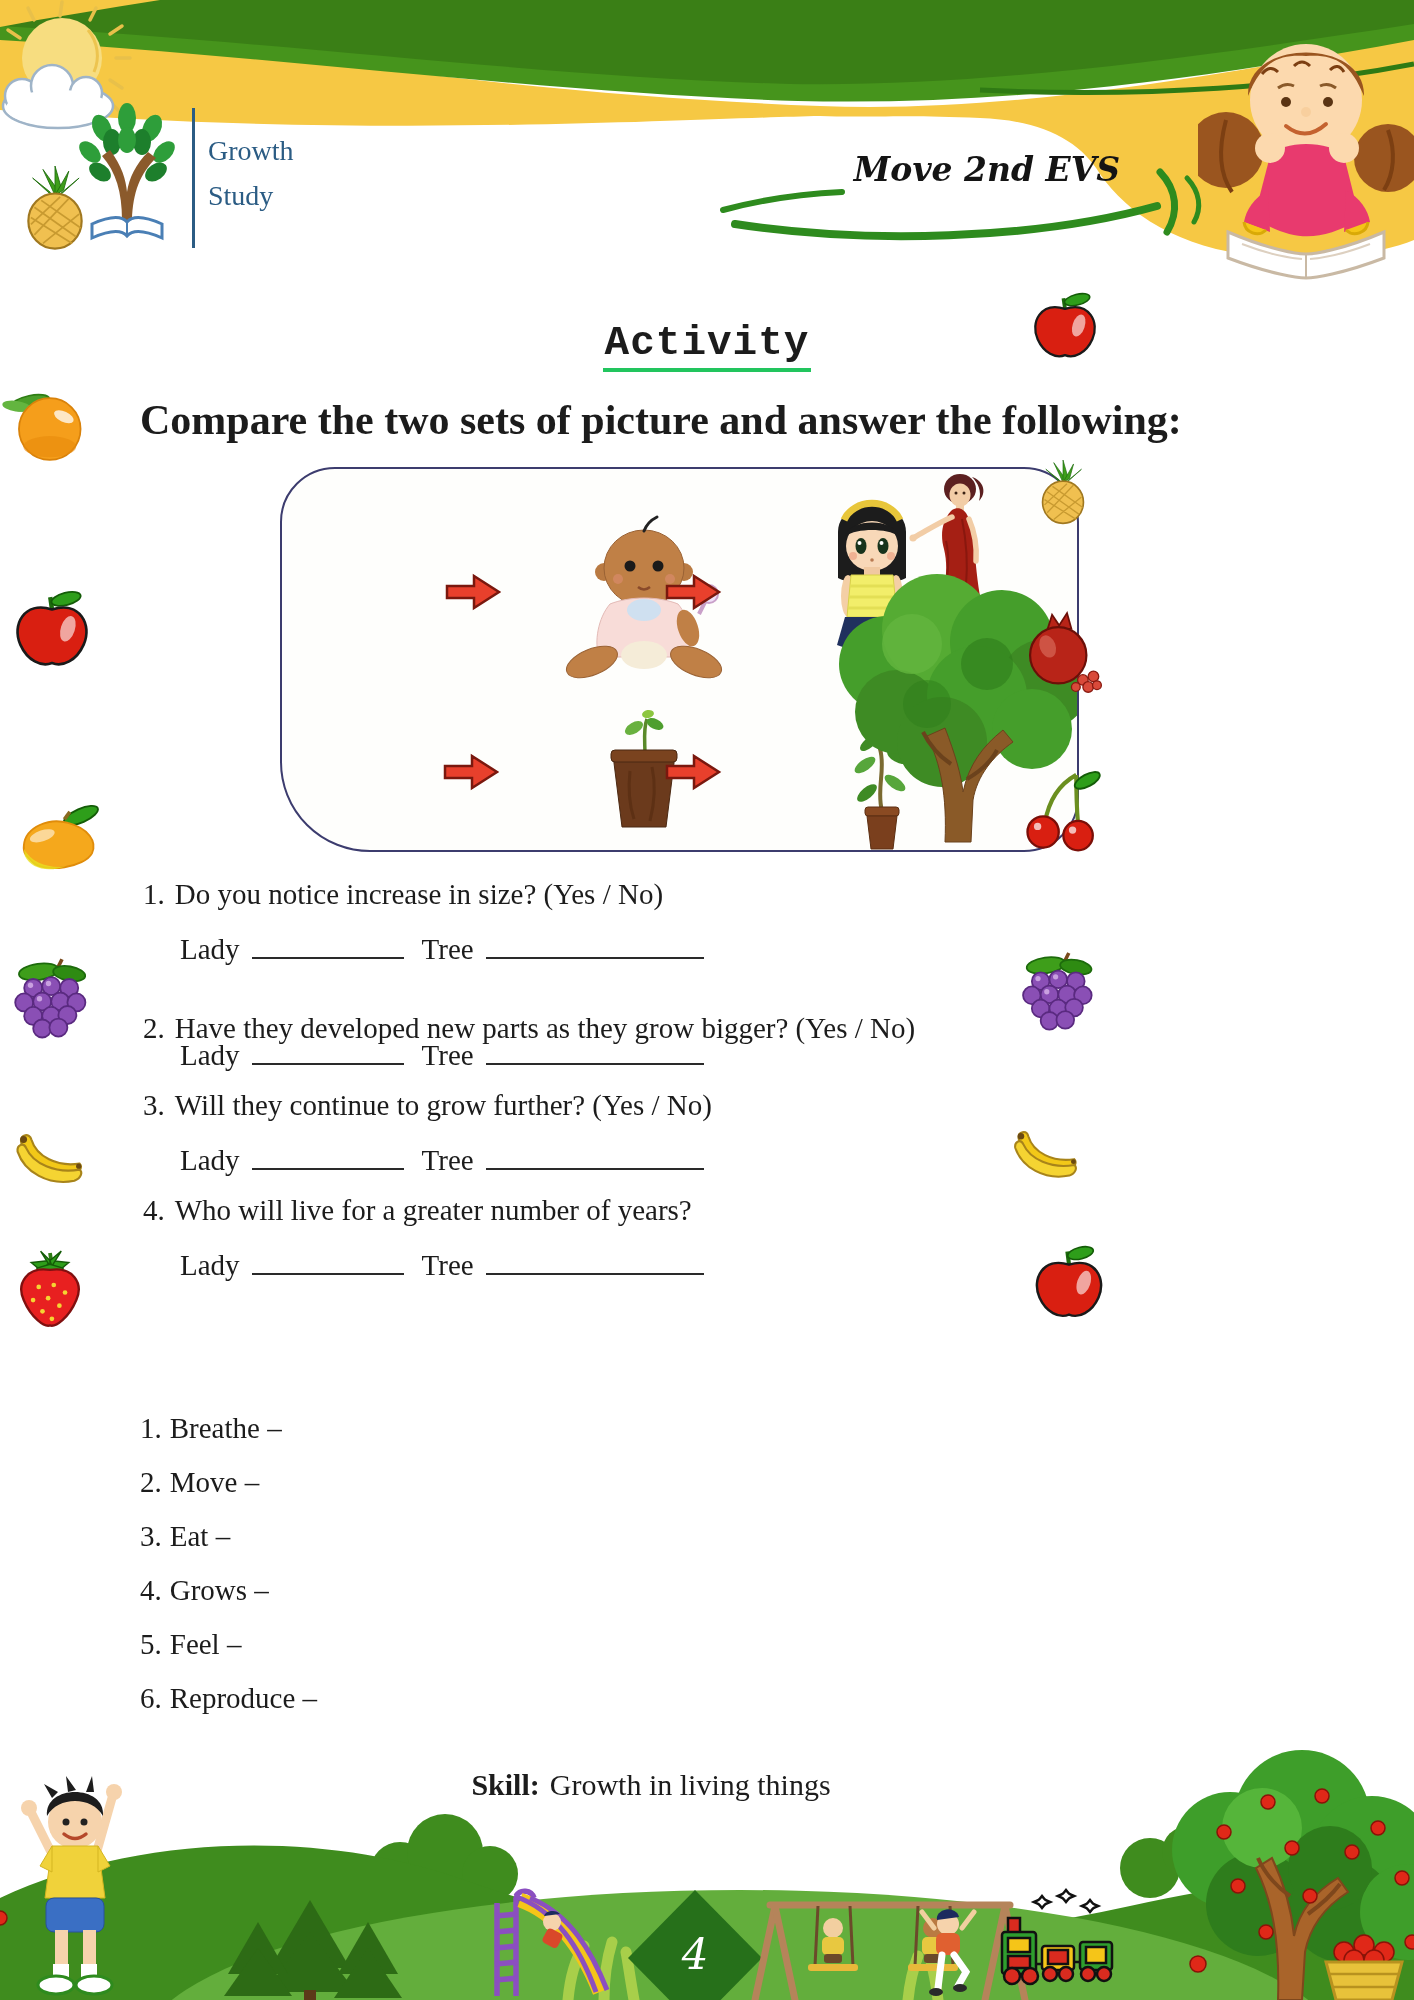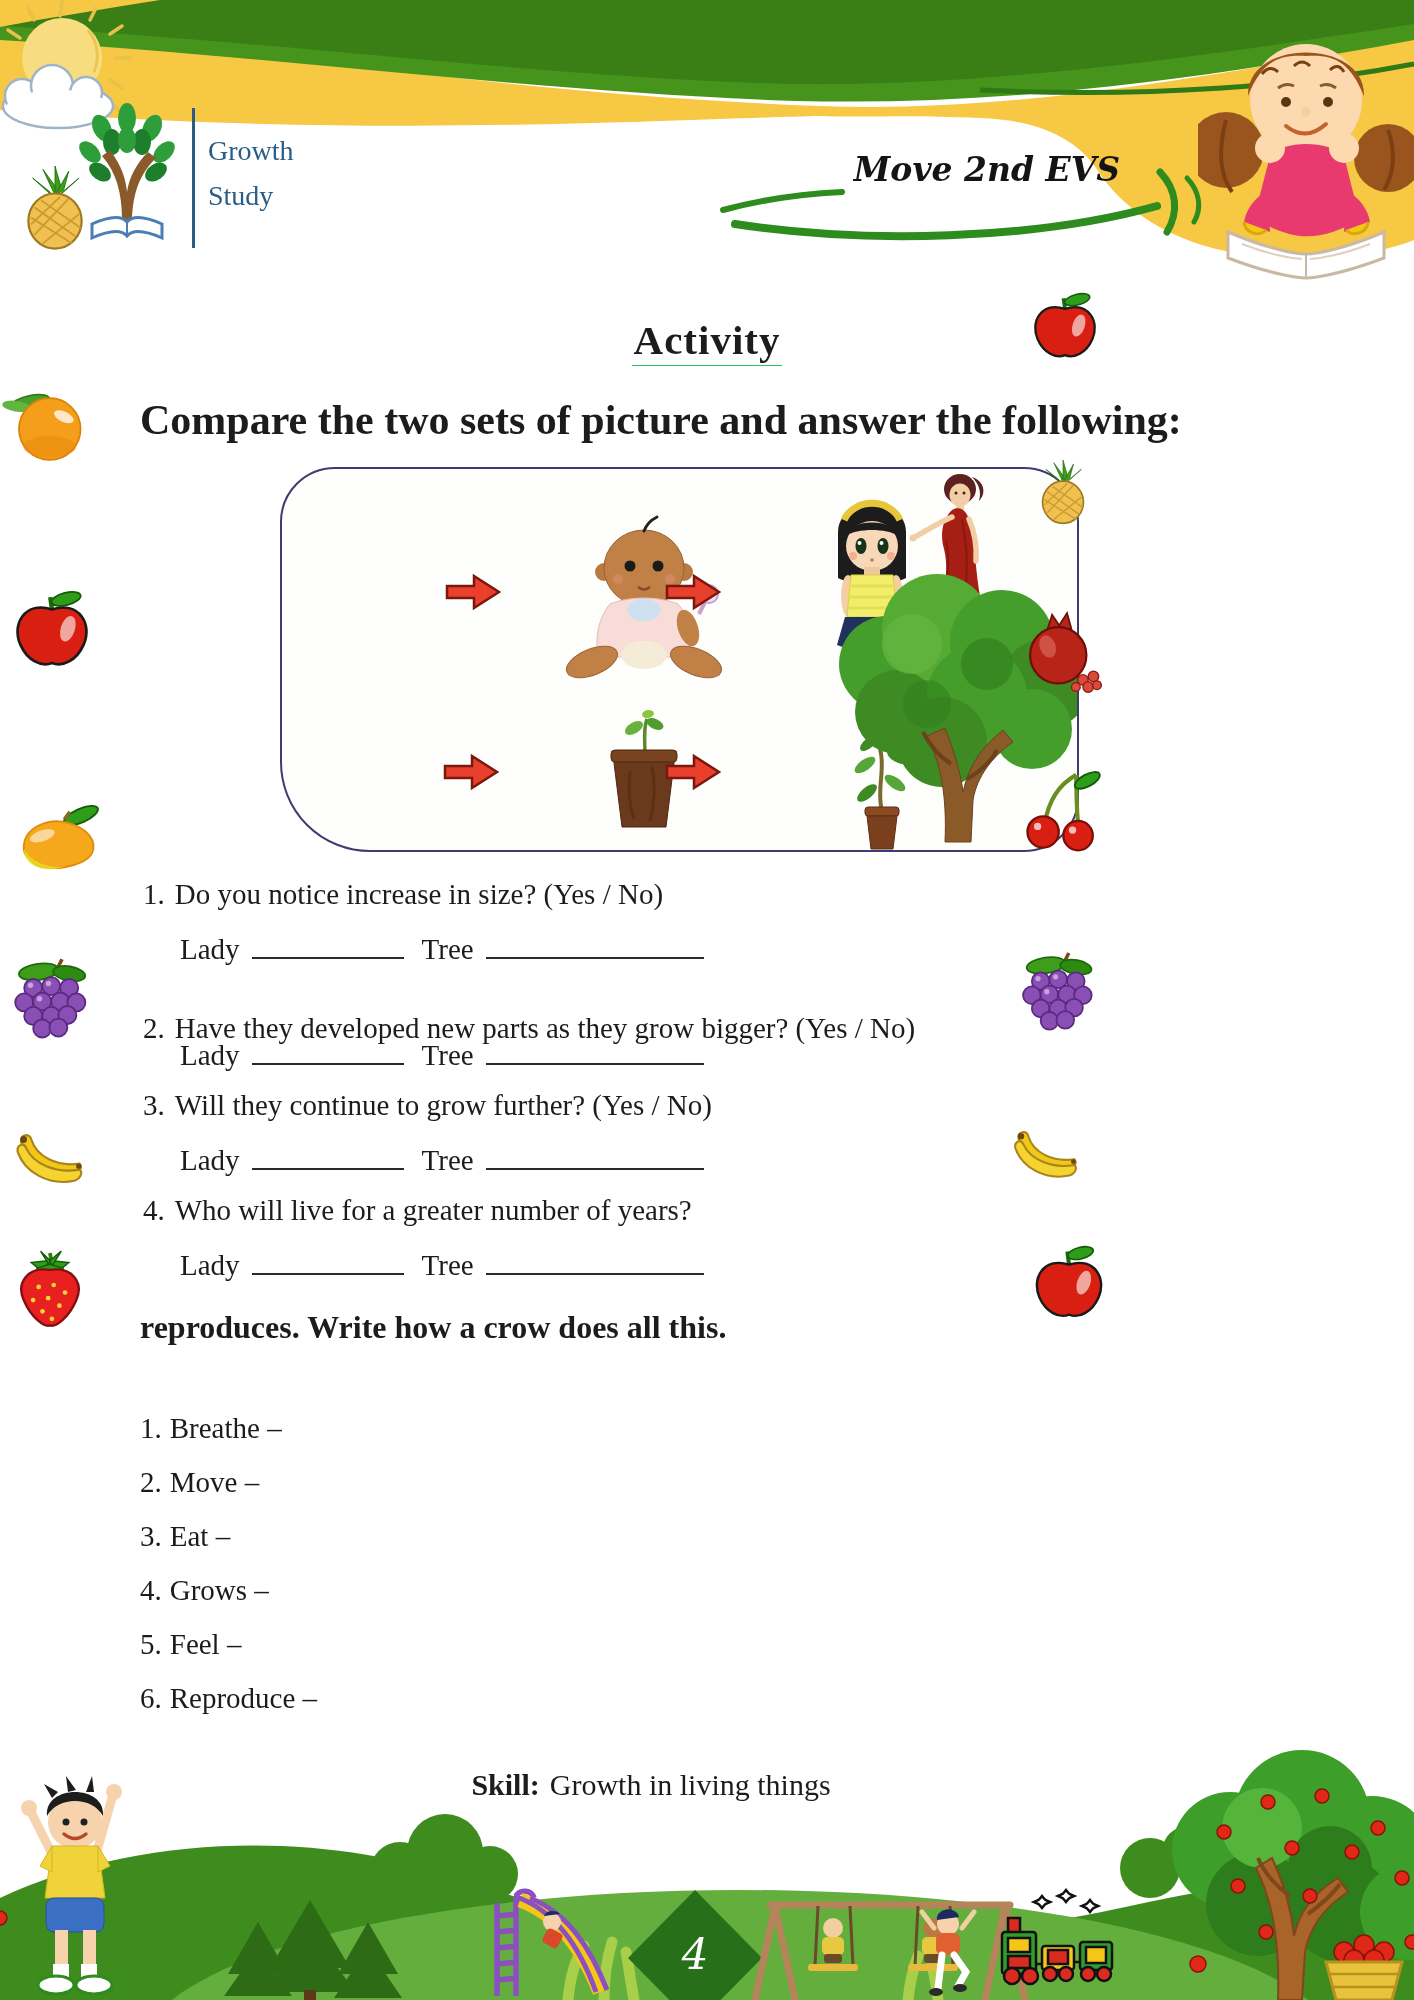--- a/index.html
+++ b/index.html
@@ -1,20 +1,20 @@
 <!DOCTYPE html>
 <html><head>
 <meta charset="utf-8">
 <style>
   html,body{margin:0;padding:0;}
   body{width:1414px;height:2000px;position:relative;overflow:hidden;background:#fff;
        font-family:"Liberation Serif", serif;color:#1c1c1c;}
   .abs{position:absolute;}
   .title{font-size:41px;font-weight:bold;letter-spacing:1px;}
-  .title span{border-bottom:1px solid #22c55e;padding:0 2px 2px 2px;}
+  .title span{border-bottom:4px solid #22c55e;padding:0 2px 2px 2px;font-family:Liberation Mono, monospace;}
   .heading{font-size:42px;font-weight:bold;}
   .q-row{font-size:29px;white-space:nowrap;}
   .q-num{margin-right:10px;}
   .blank-row{font-size:29px;white-space:nowrap;}
   .blank{display:inline-block;border-bottom:2.5px solid #2a2a2a;height:26px;margin:0 18px 0 12px;}
   .w-lady{width:152px;}
   .w-tree{width:218px;}
   .statement{font-size:32px;font-weight:bold;line-height:49px;width:860px;}
   .crow-row{font-size:29px;}
   .crow-num{margin-right:8px;}
@@ -271,21 +271,20 @@
 </div>
 
 <div class="abs q-row" style="left:143px;top:1194px">
   <span class="q-num">4.</span><span>Who will live for a greater number of years?</span>
 </div>
 <div class="abs blank-row" style="left:180px;top:1247px">
   <span>Lady</span><span class="blank w-lady"></span><span>Tree</span><span class="blank w-tree"></span>
 </div>
 
 <div class="abs statement" style="left:140px;top:1303px">
-  <div>reproduces. Write how a crow does all this.</div>
 </div>
 
 <div class="abs crow-row" style="left:140px;top:1412px">
   <span class="crow-num">1.</span><span>Breathe –</span>
 </div>
 <div class="abs crow-row" style="left:140px;top:1466px">
   <span class="crow-num">2.</span><span>Move –</span>
 </div>
 <div class="abs crow-row" style="left:140px;top:1520px">
   <span class="crow-num">3.</span><span>Eat –</span>

